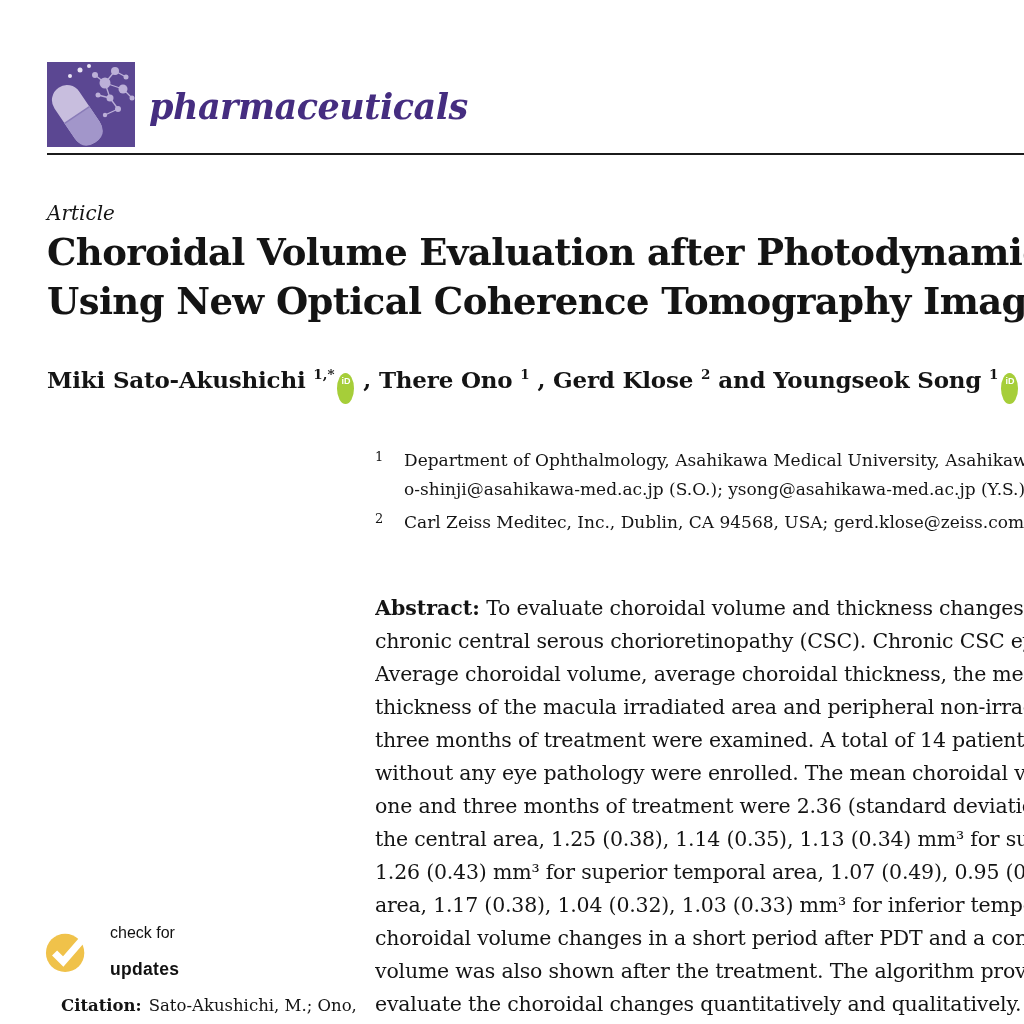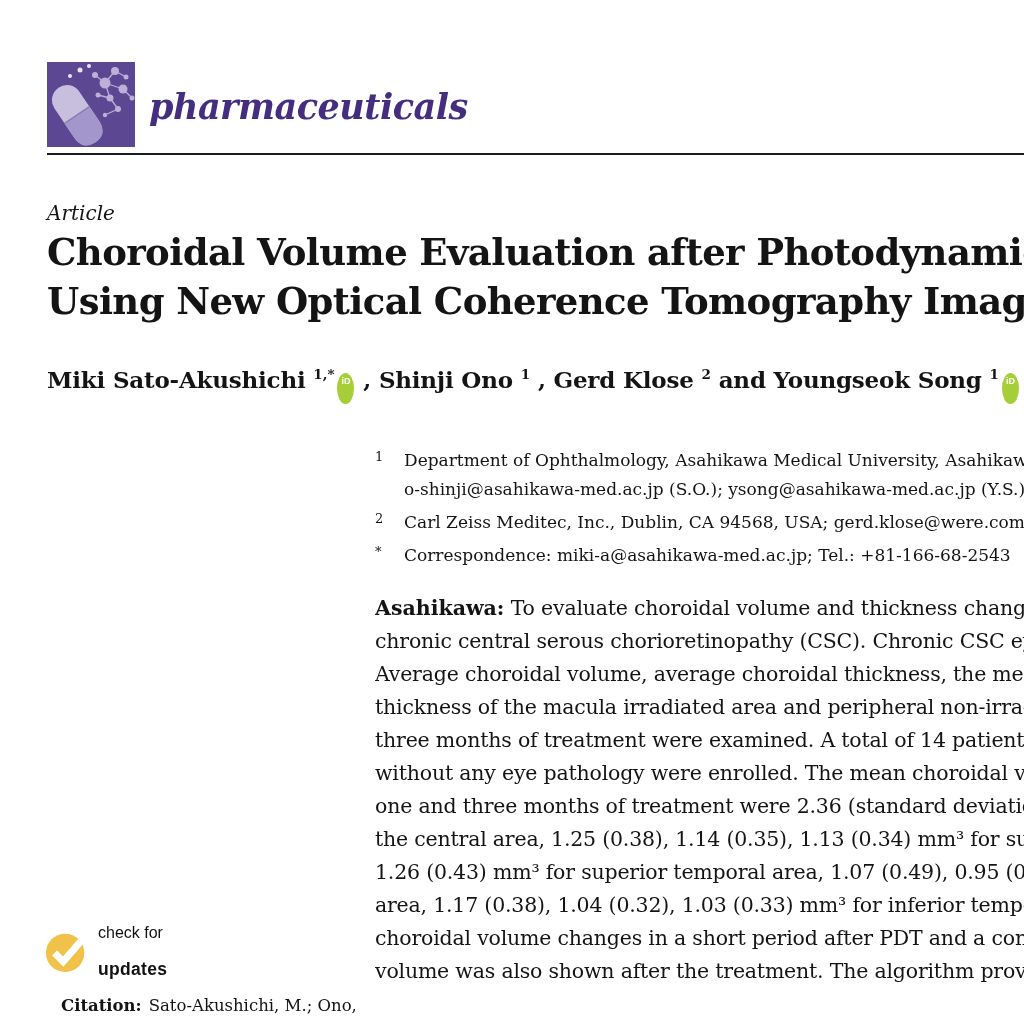--- a/index.html
+++ b/index.html
@@ -38,21 +38,21 @@
     font-style:normal;letter-spacing:0;cursor:pointer;
   }
   .affiliations{position:absolute;left:375px;top:442px;width:649px;overflow:hidden;}
   .aff-line{white-space:nowrap;font-size:17px;line-height:29px;}
   .aff-m{display:inline-block;width:29px;font-size:13px;vertical-align:5px;}
   .abstract{position:absolute;left:375px;top:592px;width:649px;overflow:hidden;}
   .abs-line{white-space:nowrap;font-size:20.5px;line-height:33px;letter-spacing:-0.2px;}
   .abs-line b{letter-spacing:0;}
   .badge{
     position:absolute;left:45px;top:926px;width:230px;height:50px;
-    display:flex;align-items:center;cursor:pointer;
+    display:flex;align-items:center;cursor:pointer;gap:12px;
   }
   .badge svg{width:46px;height:46px;flex:0 0 46px;}
   .badge-text{
     margin-left:7px;font-family:"Liberation Sans","DejaVu Sans",sans-serif;
     line-height:19px;color:#111;
   }
   .badge-text .l1{display:block;font-size:16px;}
   .badge-text .l2{display:block;font-size:17.5px;font-weight:700;letter-spacing:0.3px;margin-top:18px;}
   .citation{
     position:absolute;left:61px;top:994px;width:310px;overflow:hidden;
@@ -114,41 +114,40 @@
   <h1 class="title">
     <span class="t-line">Choroidal Volume Evaluation after Photodynamic Therapy</span>
     <span class="t-line">Using New Optical Coherence Tomography Image Averaging</span>
   </h1>
 
   <div class="authors">
     
   
       <span class="a-seg"><span>Miki Sato-Akushichi </span><sup>1,*</sup><span class="orcid">iD</span></span>
     
-      <span class="a-seg"><span>, Shinji Ono </span><sup>1</sup></span>
+      <span class="a-seg"><span>, There Ono </span><sup>1</sup></span>
     
       <span class="a-seg"><span>, Gerd Klose </span><sup>2</sup></span>
     
       <span class="a-seg"><span> and Youngseok Song </span><sup>1</sup><span class="orcid">iD</span></span>
     </div>
 
   <div class="affiliations">
 
       <div class="aff-line"><span class="aff-m">1</span><span class="aff-t">Department of Ophthalmology, Asahikawa Medical University, Asahikawa 078-8510, Japan;</span></div>
 
       <div class="aff-line"><span class="aff-m"></span><span class="aff-t">o-shinji@asahikawa-med.ac.jp (S.O.); ysong@asahikawa-med.ac.jp (Y.S.)</span></div>
 
-      <div class="aff-line"><span class="aff-m">2</span><span class="aff-t">Carl Zeiss Meditec, Inc., Dublin, CA 94568, USA; gerd.klose@were.com</span></div>
+      <div class="aff-line"><span class="aff-m">2</span><span class="aff-t">Carl Zeiss Meditec, Inc., Dublin, CA 94568, USA; gerd.klose@zeiss.com</span></div>
 
-      <div class="aff-line"><span class="aff-m">*</span><span class="aff-t">Correspondence: miki-a@asahikawa-med.ac.jp; Tel.: +81-166-68-2543</span></div>
     </div>
 
   <div class="abstract">
 
-      <div class="abs-line"><b>Asahikawa:</b><span> To evaluate choroidal volume and thickness changes after photodynamic therapy (PDT) in</span></div>
+      <div class="abs-line"><b>Abstract:</b><span> To evaluate choroidal volume and thickness changes after photodynamic therapy (PDT) in</span></div>
 
       <div class="abs-line"><span>chronic central serous chorioretinopathy (CSC). Chronic CSC eyes treated with half-dose PDT were</span></div>
 
       <div class="abs-line"><span>Average choroidal volume, average choroidal thickness, the mean total choroidal volume and</span></div>
 
       <div class="abs-line"><span>thickness of the macula irradiated area and peripheral non-irradiated area before and at one and</span></div>
 
       <div class="abs-line"><span>three months of treatment were examined.  A total of 14 patients with chronic CSC and 28 eyes</span></div>
 
       <div class="abs-line"><span>without any eye pathology were enrolled.  The mean choroidal volumes of CSC before and at</span></div>
@@ -158,20 +157,21 @@
       <div class="abs-line"><span>the central area, 1.25 (0.38), 1.14 (0.35), 1.13 (0.34) mm³ for superior nasal area, 1.40 (0.48), 1.28 (0.42),</span></div>
 
       <div class="abs-line"><span>1.26 (0.43) mm³ for superior temporal area, 1.07 (0.49), 0.95 (0.38), 0.94 (0.37) mm³ for inferior nasal</span></div>
 
       <div class="abs-line"><span>area, 1.17 (0.38), 1.04 (0.32), 1.03 (0.33) mm³ for inferior temporal area, respectively. There were</span></div>
 
       <div class="abs-line"><span>choroidal volume changes in a short period after PDT and a continuous decrease of choroidal</span></div>
 
       <div class="abs-line"><span>volume was also shown after the treatment. The algorithm provided the opportunity to</span></div>
 
+      <div class="abs-line"><span>evaluate the choroidal changes quantitatively and qualitatively.</span></div>
     </div>
 
   <div class="badge">
     <svg viewBox="0 0 48 48" xmlns="http://www.w3.org/2000/svg">
       <circle cx="21" cy="26" r="20" fill="var(--badgeYellow)"></circle>
       <path d="M 10 26 L 19 35 L 39 12" stroke="#ffffff" stroke-width="7.5" fill="none"></path>
     </svg>
     <div class="badge-text">
       <span class="l1">check for</span>
       <span class="l2">updates</span>

